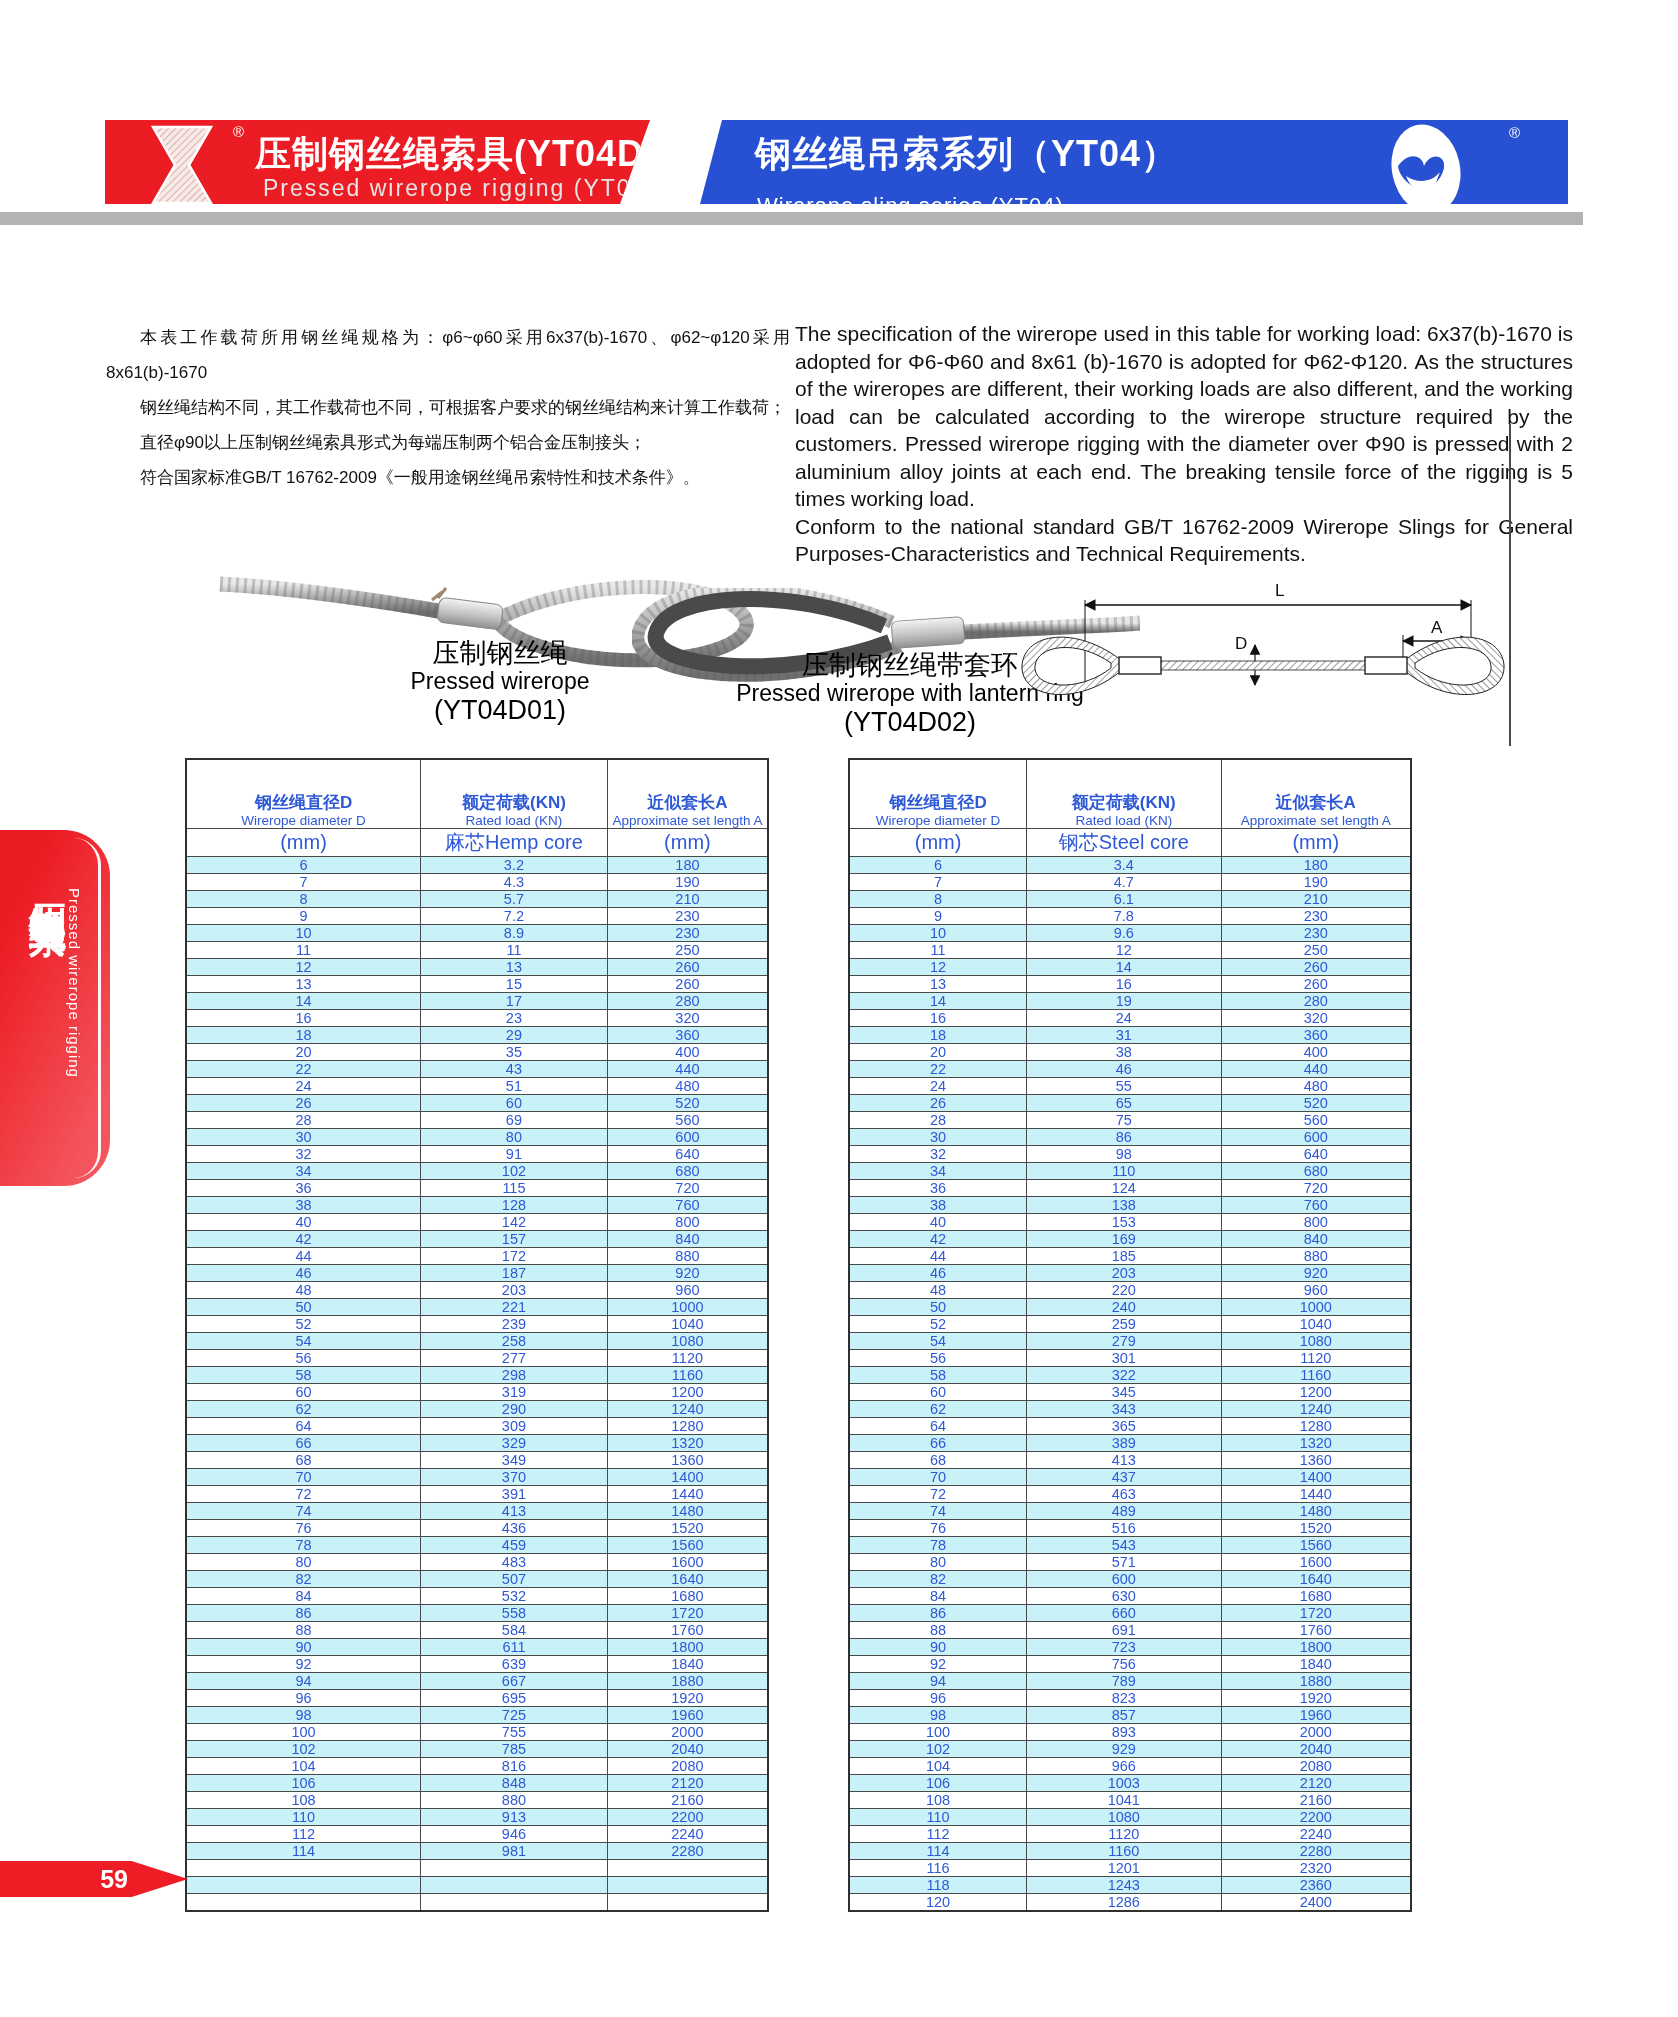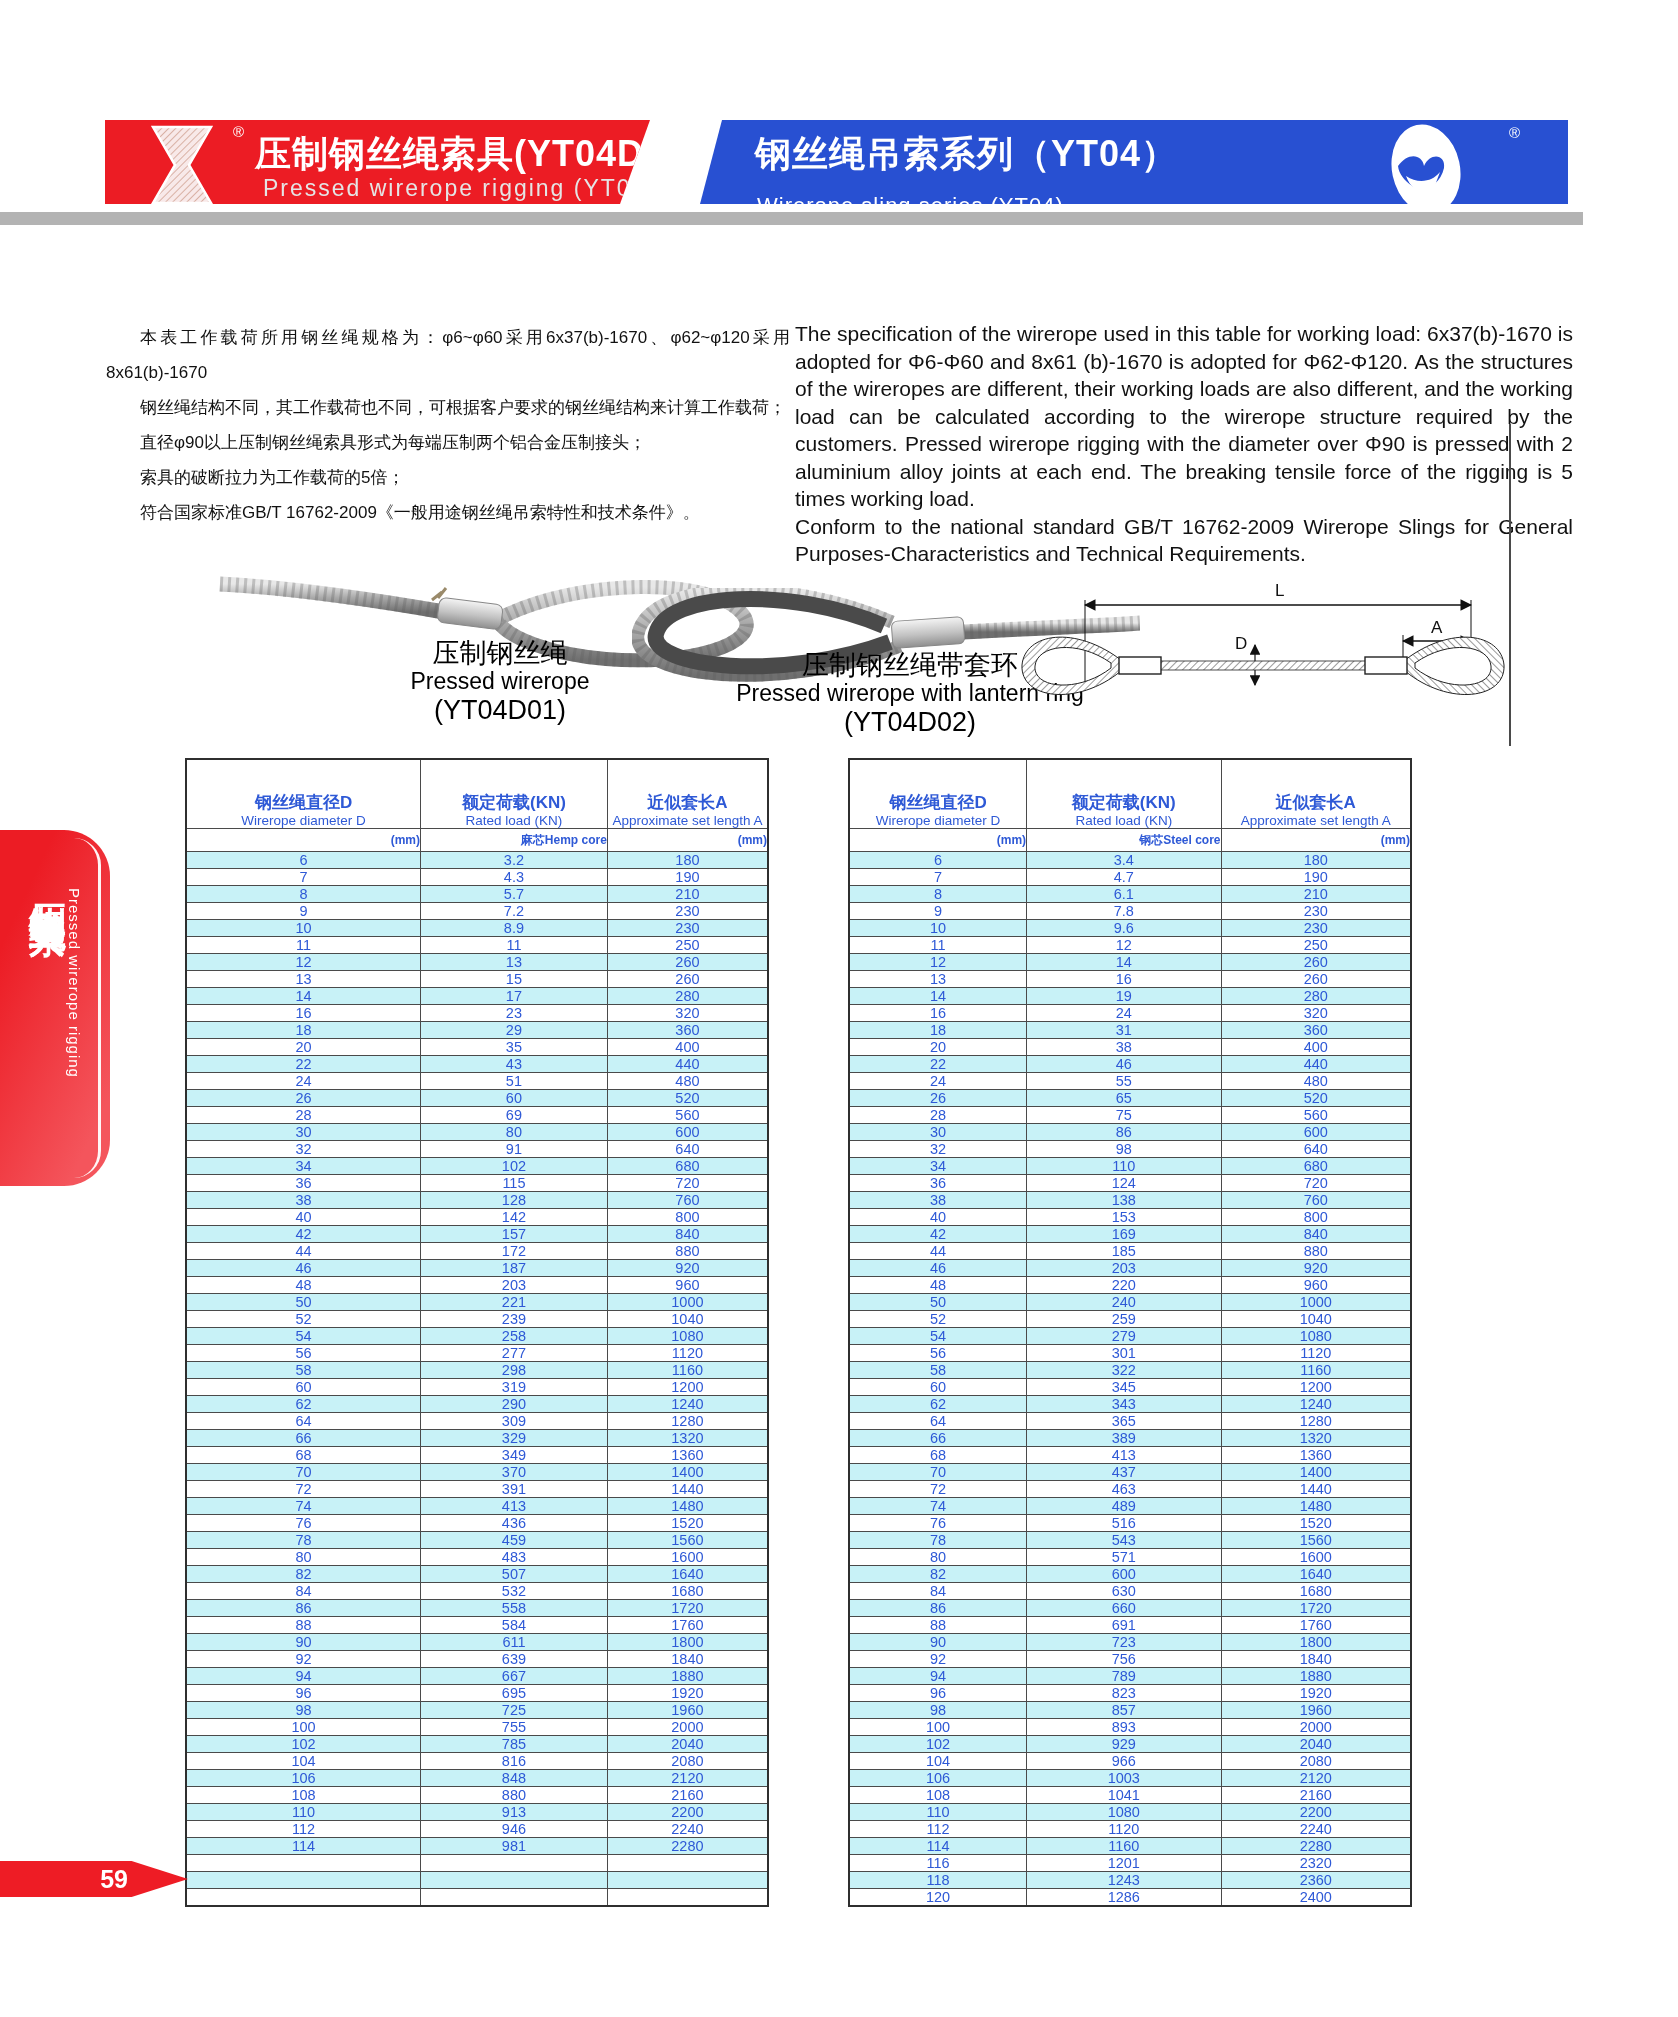--- a/index.html
+++ b/index.html
@@ -55,21 +55,21 @@
   
   .data-table{position:absolute;border-collapse:collapse;table-layout:fixed;background:#fff;
               border:2px solid #2f2f2f;}
   .tbl-left{left:185px;top:758px;width:584px;}
   .tbl-right{left:848px;top:758px;width:564px;}
   .data-table th,.data-table td{border:1px solid #4a4a4a;text-align:center;vertical-align:middle;
               padding:0;color:#2e59d6;overflow:hidden;white-space:nowrap;}
   .data-table thead th.main{height:45px;background:#fff;}
   .th-zh{display:block;font-size:17px;font-weight:bold;line-height:21px;margin-top:32px;}
   .th-en{display:block;font-size:13.5px;font-weight:normal;line-height:15px;}
-  .data-table thead th.sub{height:22px;font-size:12px;font-weight:bold;background:#fff;text-align:right;}
+  .data-table thead th.sub{height:22px;font-size:20px;font-weight:normal;background:#fff;}
   .data-table tbody td{height:16px;font-size:14.5px;line-height:16px;}
   .data-table tbody tr:nth-child(odd) td{background:#c8f2f7;}
 
   
   .page-no{position:absolute;left:0;top:1861px;width:188px;height:36px;background:#ee1c25;
            clip-path:polygon(0 0,70% 0,100% 50%,70% 100%,0 100%);
            color:#fff;font-size:25px;font-weight:bold;text-align:right;
            line-height:36px;padding-right:60px;box-sizing:border-box;}
 
   svg text{font-family:"Liberation Sans","DejaVu Sans",sans-serif;}
@@ -104,21 +104,20 @@
     </svg>
     <span class="reg-right">®</span>
   </div>
 
   <div class="gray-band"></div>
 
   <div class="intro-zh">
     <p>本表工作载荷所用钢丝绳规格为：φ6~φ60采用6x37(b)-1670、φ62~φ120采用8x61(b)-1670</p>
     <p>钢丝绳结构不同，其工作载荷也不同，可根据客户要求的钢丝绳结构来计算工作载荷；</p>
     <p>直径φ90以上压制钢丝绳索具形式为每端压制两个铝合金压制接头；</p>
-    <p>索具的破断拉力为工作载荷的5倍；</p>
     <p>符合国家标准GB/T 16762-2009《一般用途钢丝绳吊索特性和技术条件》。</p>
   </div>
   <div class="intro-en">
     <p>The specification of the wirerope used in this table for working load: 6x37(b)-1670 is adopted for Φ6-Φ60 and 8x61 (b)-1670 is adopted for Φ62-Φ120. As the structures of the wireropes are different, their working loads are also different, and the working load can be calculated according to the wirerope structure required by the customers. Pressed wirerope rigging with the diameter over Φ90 is pressed with 2 aluminium alloy joints at each end. The breaking tensile force of the rigging is 5 times working load.</p>
     <p>Conform to the national standard GB/T 16762-2009 Wirerope Slings for General Purposes-Characteristics and Technical Requirements.</p>
   </div>
 
   <svg class="photo1" width="545" height="100" viewBox="0 0 545 100">
     <defs>
       <linearGradient id="steel1" x1="0" y1="0" x2="0" y2="1">

